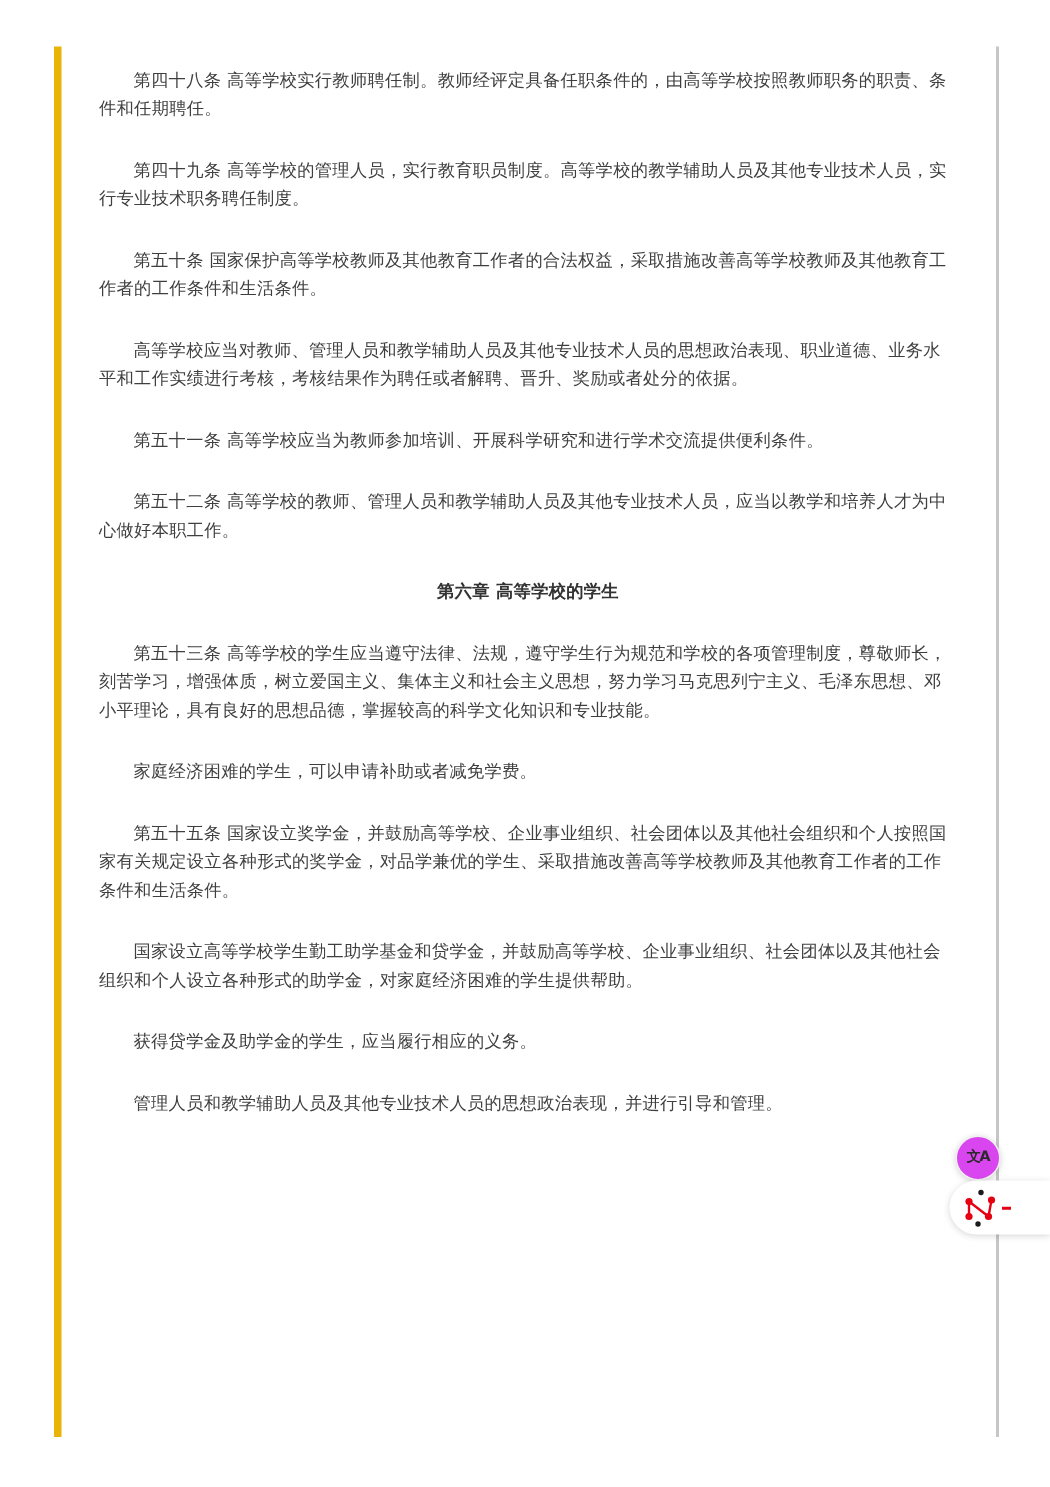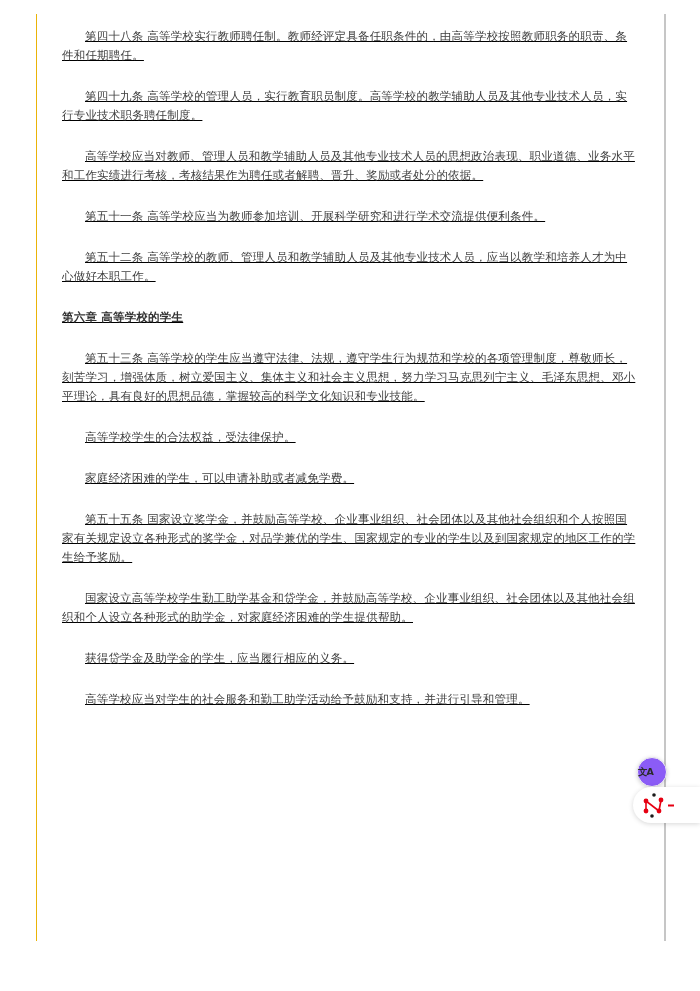--- a/index.html
+++ b/index.html
@@ -13,61 +13,62 @@
   }
   .canvas {
     position: relative;
     width: 700px;
     height: 991px;
     background: #ffffff;
   }
   .content-box {
     position: absolute;
     left: 36px;
-    top: 14px;
+    top: 31px;
     width: 630px;
     height: 927px;
     box-sizing: border-box;
     background: #ffffff;
-    border-left: 1px solid #eab308;
+    border-left: 5px solid #eab308;
     border-right: 2px solid #c6c6c6;
-    text-decoration: underline;
   }
   .doc {
     box-sizing: border-box;
     width: 100%;
     padding: 13px 26px 0 25px;
     font-size: 11.5px;
     line-height: 19px;
     color: #3f3f3f;
     letter-spacing: 0.2px;
   }
   .doc p {
     margin: 0 0 22px 0;
   }
   .doc p.para {
     text-indent: 2em;
   }
   .doc p.chapter {
     text-indent: 0;
+    text-align: center;
     font-weight: bold;
     color: #333333;
   }
   .fab-translate {
     position: absolute;
     left: 637px;
     top: 757px;
     width: 30px;
     height: 30px;
     border-radius: 50%;
-    background: #8b5cf6;
+    background: #d946ef;
     border: 1px solid #f0f0f0;
     box-shadow: 0 1px 4px rgba(0,0,0,0.18);
     display: flex;
     align-items: center;
+    justify-content: center;
     z-index: 6;
     box-sizing: border-box;
     cursor: pointer;
   }
   .translate-glyph {
     font-size: 9.5px;
     font-weight: bold;
     color: #2b2b2b;
     letter-spacing: -1px;
     line-height: 1;
@@ -92,31 +93,31 @@
 </style>
 </head>
 <body>
 
 <div class="canvas">
 
   <div class="content-box">
     <div class="doc" id="doc-body">
         <p class="para">第四十八条 高等学校实行教师聘任制。教师经评定具备任职条件的，由高等学校按照教师职务的职责、条件和任期聘任。</p>
         <p class="para">第四十九条 高等学校的管理人员，实行教育职员制度。高等学校的教学辅助人员及其他专业技术人员，实行专业技术职务聘任制度。</p>
+        <p class="para">第五十条 国家保护高等学校教师及其他教育工作者的合法权益，采取措施改善高等学校教师及其他教育工作者的工作条件和生活条件。</p>
         <p class="para">高等学校应当对教师、管理人员和教学辅助人员及其他专业技术人员的思想政治表现、职业道德、业务水平和工作实绩进行考核，考核结果作为聘任或者解聘、晋升、奖励或者处分的依据。</p>
         <p class="para">第五十一条 高等学校应当为教师参加培训、开展科学研究和进行学术交流提供便利条件。</p>
         <p class="para">第五十二条 高等学校的教师、管理人员和教学辅助人员及其他专业技术人员，应当以教学和培养人才为中心做好本职工作。</p>
         <p class="chapter">第六章 高等学校的学生</p>
         <p class="para">第五十三条 高等学校的学生应当遵守法律、法规，遵守学生行为规范和学校的各项管理制度，尊敬师长，刻苦学习，增强体质，树立爱国主义、集体主义和社会主义思想，努力学习马克思列宁主义、毛泽东思想、邓小平理论，具有良好的思想品德，掌握较高的科学文化知识和专业技能。</p>
-        <p class="para">高等学校学生的合法权益，受法律保护。</p>
         <p class="para">家庭经济困难的学生，可以申请补助或者减免学费。</p>
-        <p class="para">第五十五条 国家设立奖学金，并鼓励高等学校、企业事业组织、社会团体以及其他社会组织和个人按照国家有关规定设立各种形式的奖学金，对品学兼优的学生、国家规定的专业的学生以及到国家规定的地区工作的学生给予奖励。</p>
+        <p class="para">第五十五条 国家设立奖学金，并鼓励高等学校、企业事业组织、社会团体以及其他社会组织和个人按照国家有关规定设立各种形式的奖学金，对品学兼优的学生、采取措施改善高等学校教师及其他教育工作者的工作条件和生活条件。</p>
         <p class="para">国家设立高等学校学生勤工助学基金和贷学金，并鼓励高等学校、企业事业组织、社会团体以及其他社会组织和个人设立各种形式的助学金，对家庭经济困难的学生提供帮助。</p>
         <p class="para">获得贷学金及助学金的学生，应当履行相应的义务。</p>
-        <p class="para">高等学校应当对学生的社会服务和勤工助学活动给予鼓励和支持，并进行引导和管理。</p>
+        <p class="para">管理人员和教学辅助人员及其他专业技术人员的思想政治表现，并进行引导和管理。</p>
       </div>
   </div>
 
   <div class="fab-translate" title="">
     <span class="translate-glyph">文A</span>
   </div>
 
   <div class="fab-ext">
     <svg width="34" height="26" viewBox="0 0 34 26">
       <g stroke="#e60012" stroke-width="1.6" fill="none">

